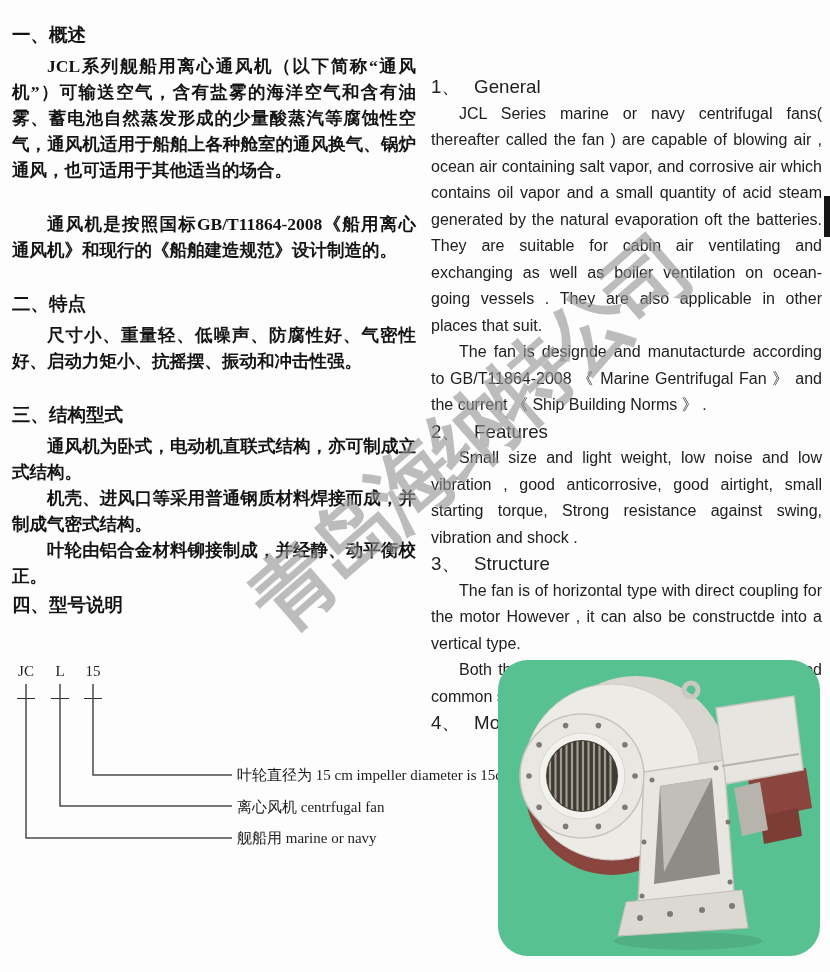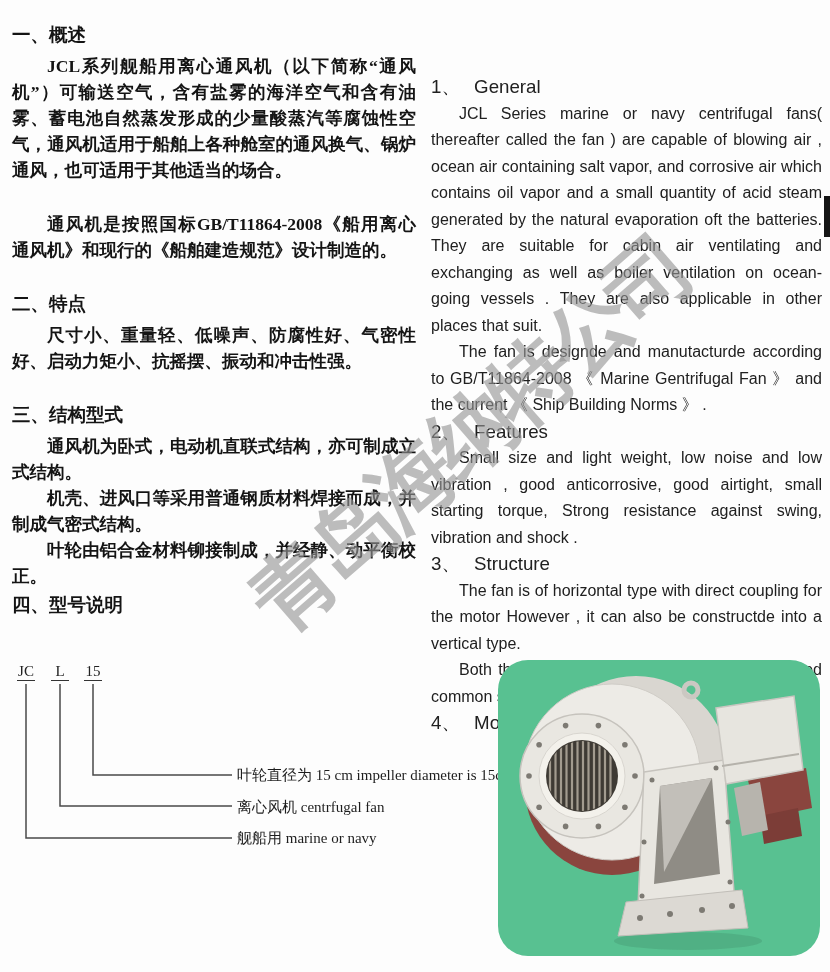--- a/index.html
+++ b/index.html
@@ -24,21 +24,21 @@
     position:absolute;left:431px;top:26px;width:391px;
     font-size:16px;line-height:26.5px;color:#202020;margin-top:48px;
   }
   .en-h{margin:0;font-weight:400;}
   .en-h .num{margin-right:14px;}
   .en-p{margin:0;text-align:justify;text-indent:28px;}
   
   .code-part{
     position:absolute;font-family:"Liberation Serif",serif;font-size:15px;
     color:#222;border-bottom:1.5px solid #333;text-align:center;width:18px;
-    padding-bottom:0;
+    padding-bottom:18px;
   }
   .diagram-lines{position:absolute;left:0;top:650px;}
   .diagram-label{
     position:absolute;left:237px;font-family:"Liberation Serif",serif;
     font-size:15px;color:#1d1d1d;white-space:nowrap;
   }
   
   .watermark{
     position:absolute;left:170px;top:380px;width:600px;height:110px;
     transform:rotate(-41deg);transform-origin:center center;

